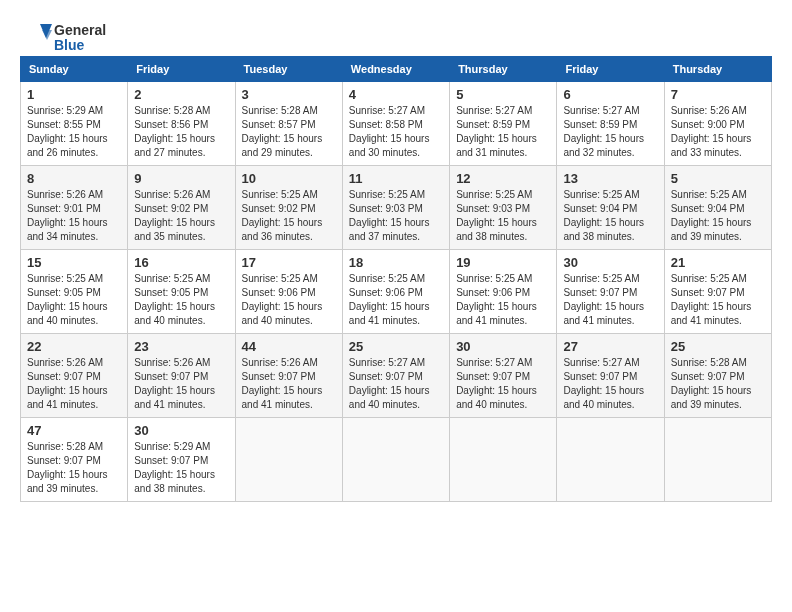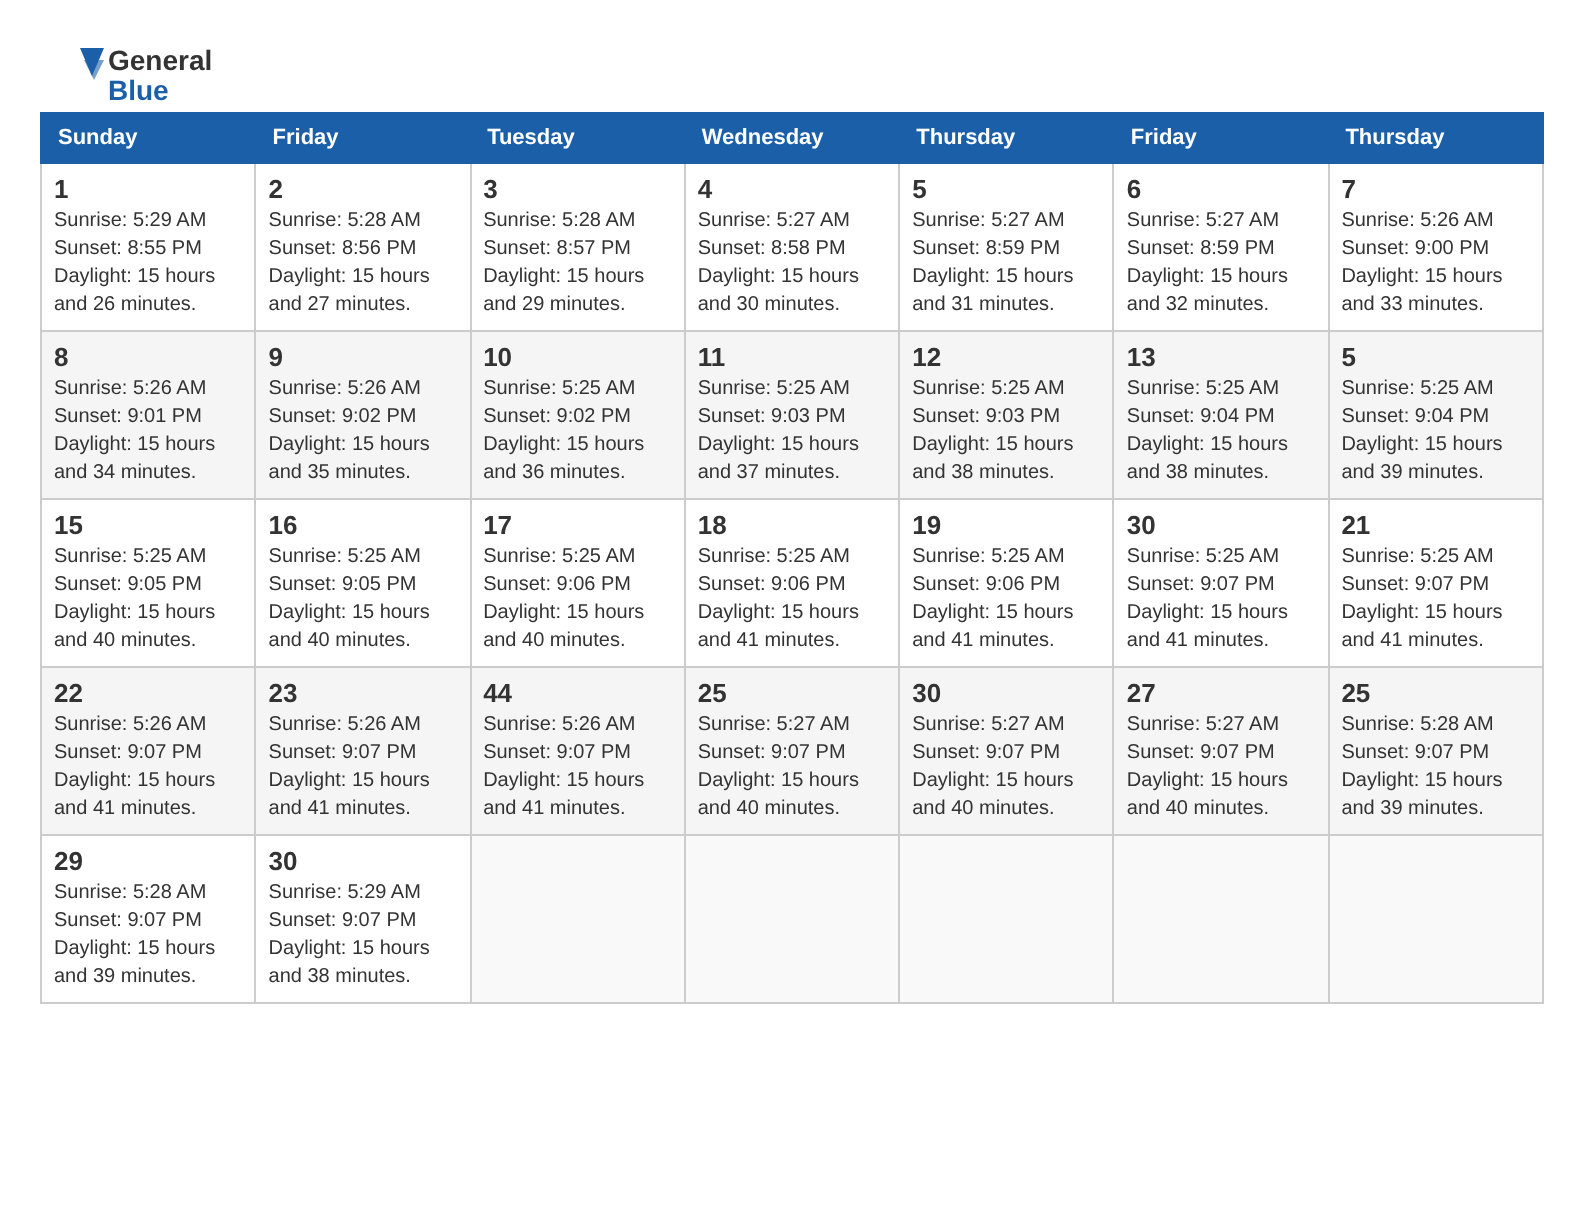--- a/index.html
+++ b/index.html
@@ -309,21 +309,21 @@
         <td>
           <span class="day-number">25</span>
           <div class="day-detail" style="white-space: pre-line;">Sunrise: 5:28 AM
 Sunset: 9:07 PM
 Daylight: 15 hours
 and 39 minutes.</div>
         </td>
       </tr>
       <tr>
         <td>
-          <span class="day-number">29</span>
+          <span class="day-number">47</span>
           <div class="day-detail" style="white-space: pre-line;">Sunrise: 5:28 AM
 Sunset: 9:07 PM
 Daylight: 15 hours
 and 39 minutes.</div>
         </td>
         <td>
           <span class="day-number">30</span>
           <div class="day-detail" style="white-space: pre-line;">Sunrise: 5:29 AM
 Sunset: 9:07 PM
 Daylight: 15 hours

